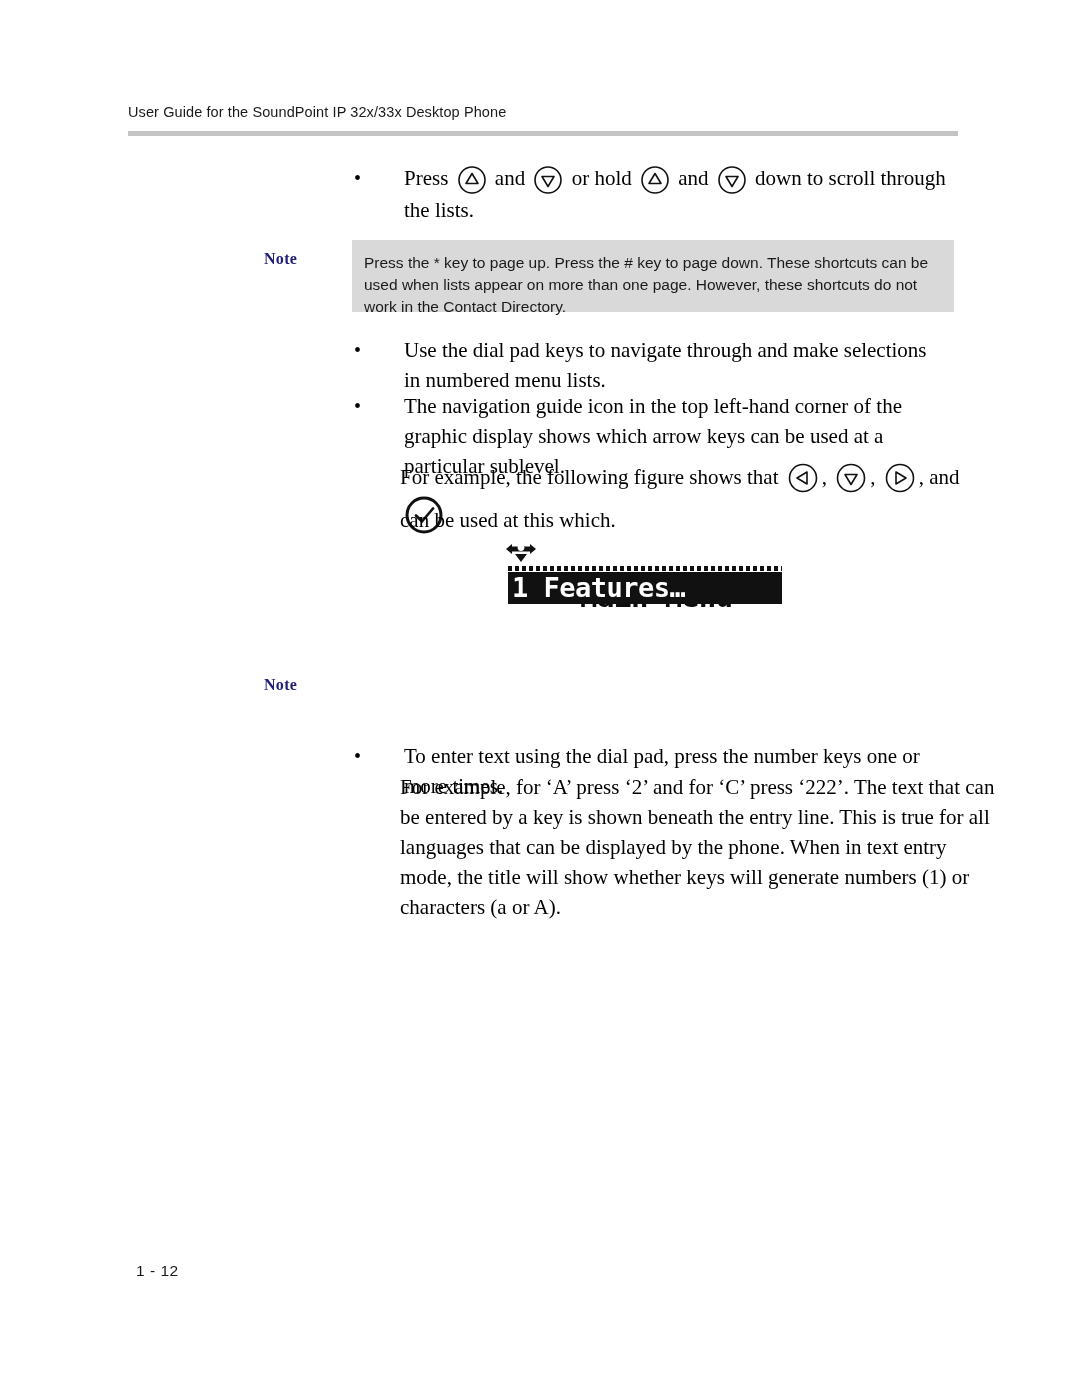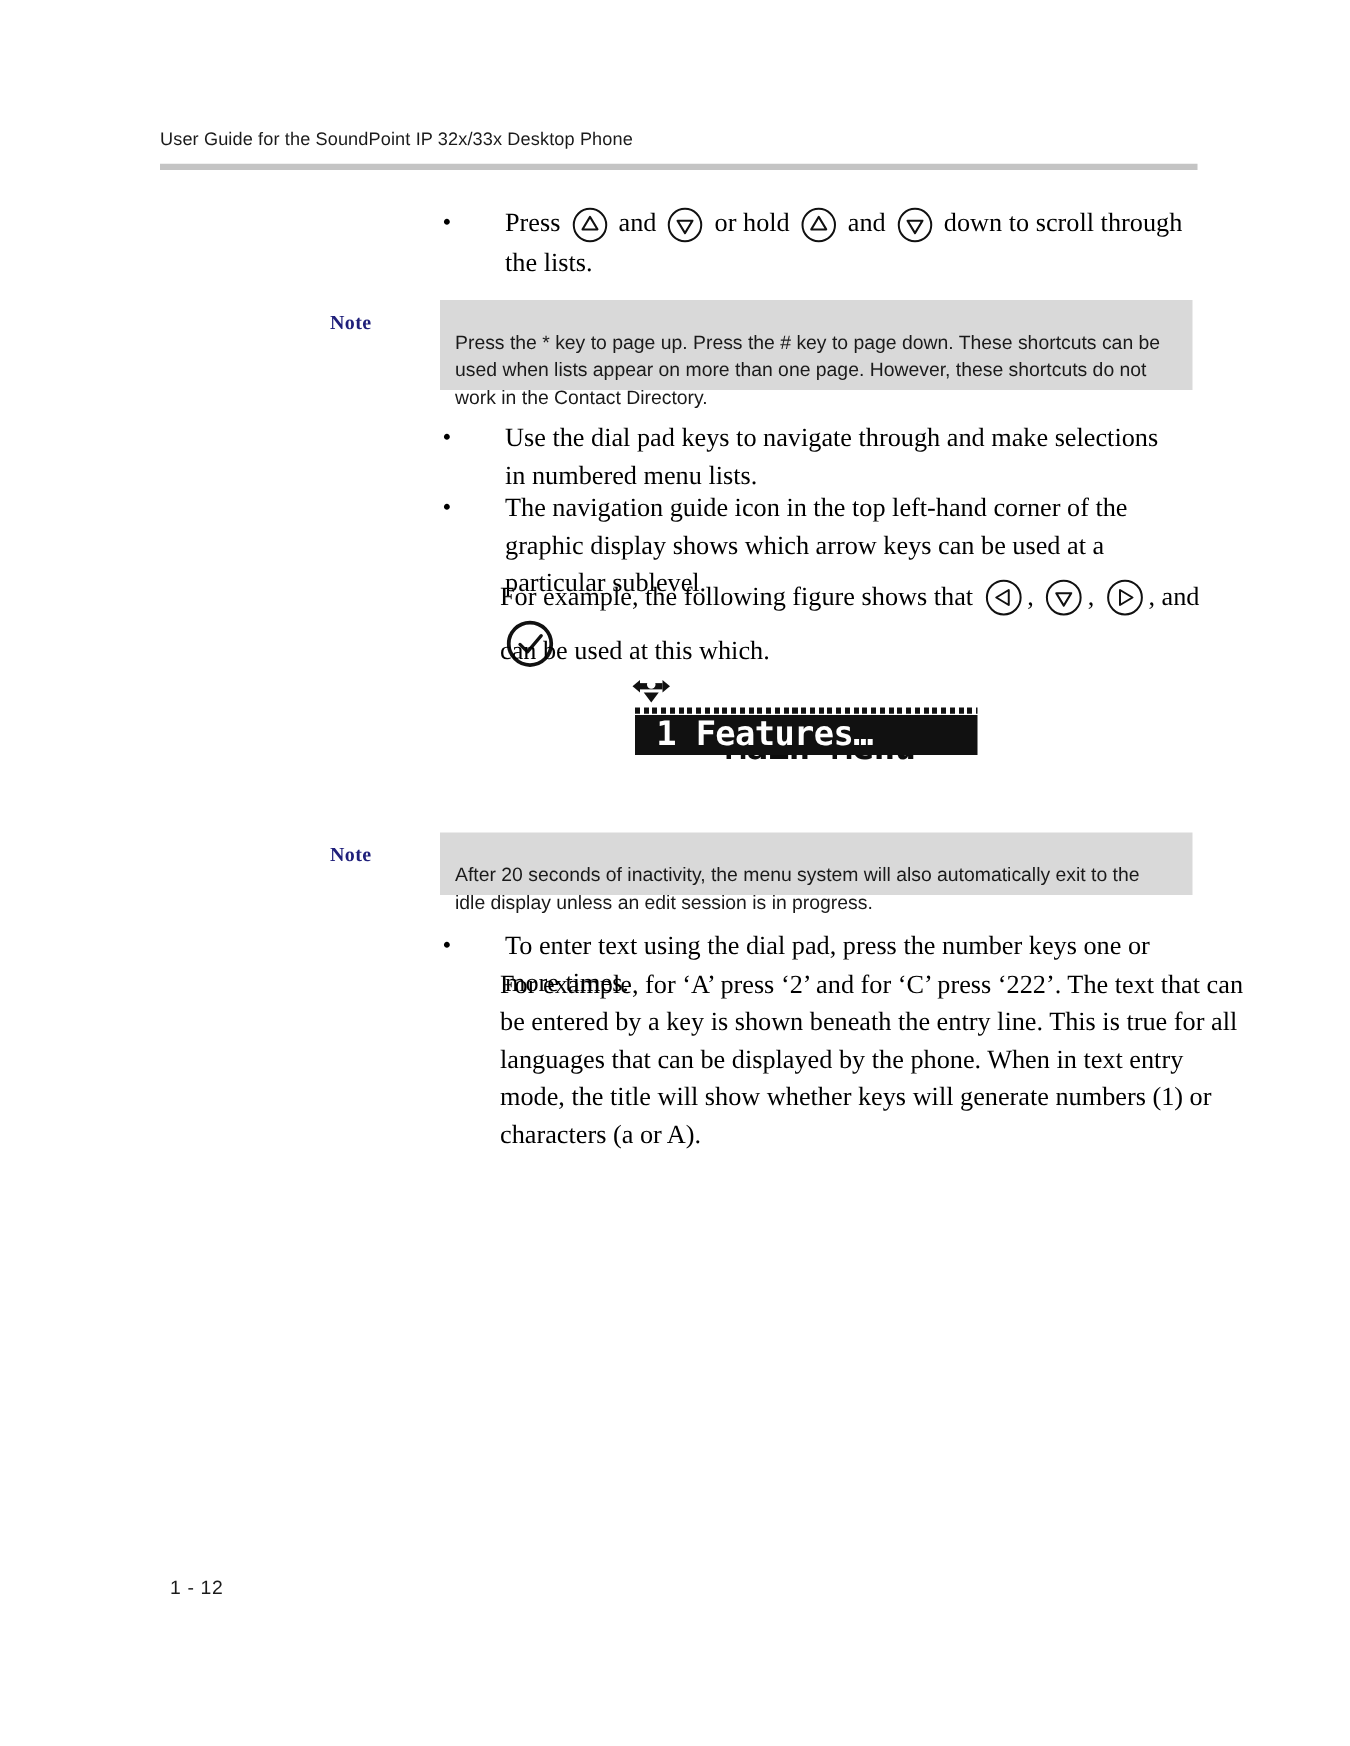--- a/index.html
+++ b/index.html
@@ -86,21 +86,21 @@
     font-weight: bold;
     font-size: 16px;
     color: #1f1f7a;
     letter-spacing: 0.3px;
   }
   .note-box {
     position: absolute;
     left: 88px;
     background: #d9d9d9;
     box-sizing: border-box;
-    padding: 24px 20px 14px 12px;
+    padding: 12px 20px 14px 12px;
   }
   .note-text {
     font-family: "Liberation Sans", sans-serif;
     font-size: 15.5px;
     line-height: 22px;
     color: #1a1a1a;
   }
 
   
   .lcd {
@@ -146,21 +146,21 @@
   .lcd-row {
     position: absolute;
     left: 8px;
     width: 274px;
     height: 32px;
     font-family: "DejaVu Sans Mono", monospace;
     font-weight: bold;
     font-size: 27px;
     letter-spacing: -0.5px;
     line-height: 32px;
-    padding-left: 17px;
+    padding-left: 4px;
     box-sizing: border-box;
   }
   .lcd-row.selected {
     top: 36px;
     background: #111111;
     color: #ffffff;
   }
   .lcd-row.normal {
     top: 70px;
     background: transparent;
@@ -279,23 +279,20 @@
       </svg>
     </span>
     <span class="lcd-title">Main Menu</span>
   </div>
   <div class="lcd-sep"></div>
   <div class="lcd-row selected">1 Features…</div>
 </div>
 
 <div class="note-block" style="left:264px; top:666px; width:690px; height:50px;">
   <div class="note-label">Note</div>
-  <div class="note-box" style="top:0; width:602px; height:50px;">
-    <div class="note-text">After 20 seconds of inactivity, the menu system will also automatically exit to the idle display unless an edit session is in progress.</div>
-  </div>
 </div>
 
 <div class="bullet-row" style="left:348px; top:741px; width:620px;">
   <div class="bullet-dot">•</div>
   <div class="bullet-body">To enter text using the dial pad, press the number keys one or more times.</div>
 </div>
 <div class="para" style="left:376px; top:772px; width:595px;">For example, for ‘A’ press ‘2’ and for ‘C’ press ‘222’. The text that can be entered by a key is shown beneath the entry line. This is true for all languages that can be displayed by the phone. When in text entry mode, the title will show whether keys will generate numbers (1) or characters (a or A).</div>
 
 <div class="footer">1 - 12</div>
 

